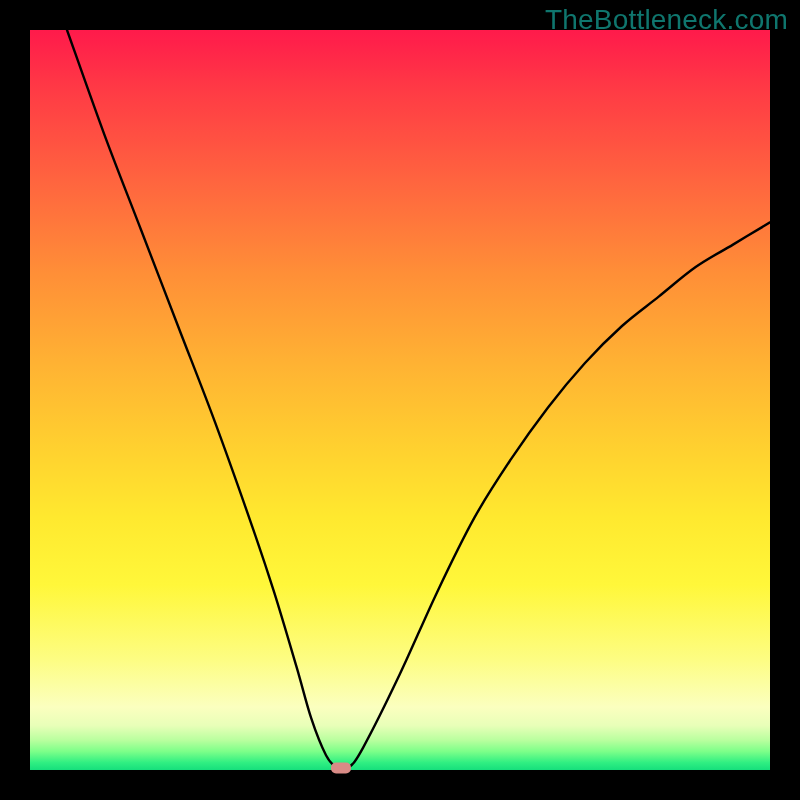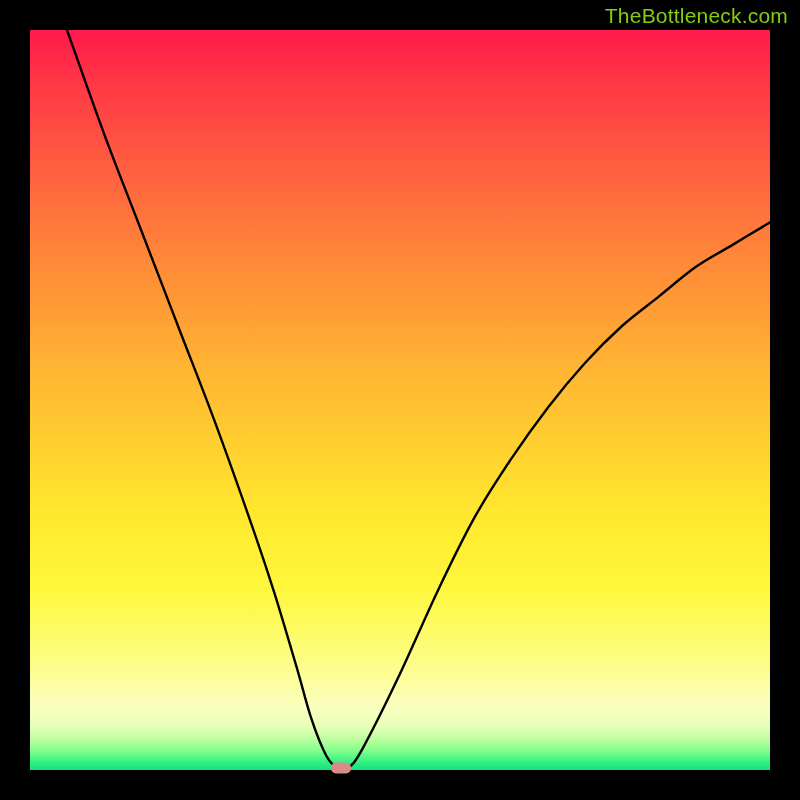--- a/index.html
+++ b/index.html
@@ -14,22 +14,22 @@
   .frame {
     position: relative;
     width: 800px;
     height: 800px;
     background: #000;
   }
   .watermark {
     position: absolute;
     top: 4px;
     right: 12px;
-    color: #84cc16;
-    font-size: 21px;
+    color: #0f766e;
+    font-size: 28px;
     letter-spacing: 0.2px;
     font-weight: 400;
     z-index: 5;
   }
   .plot {
     position: absolute;
     left: 30px;
     top: 30px;
     width: 740px;
     height: 740px;

